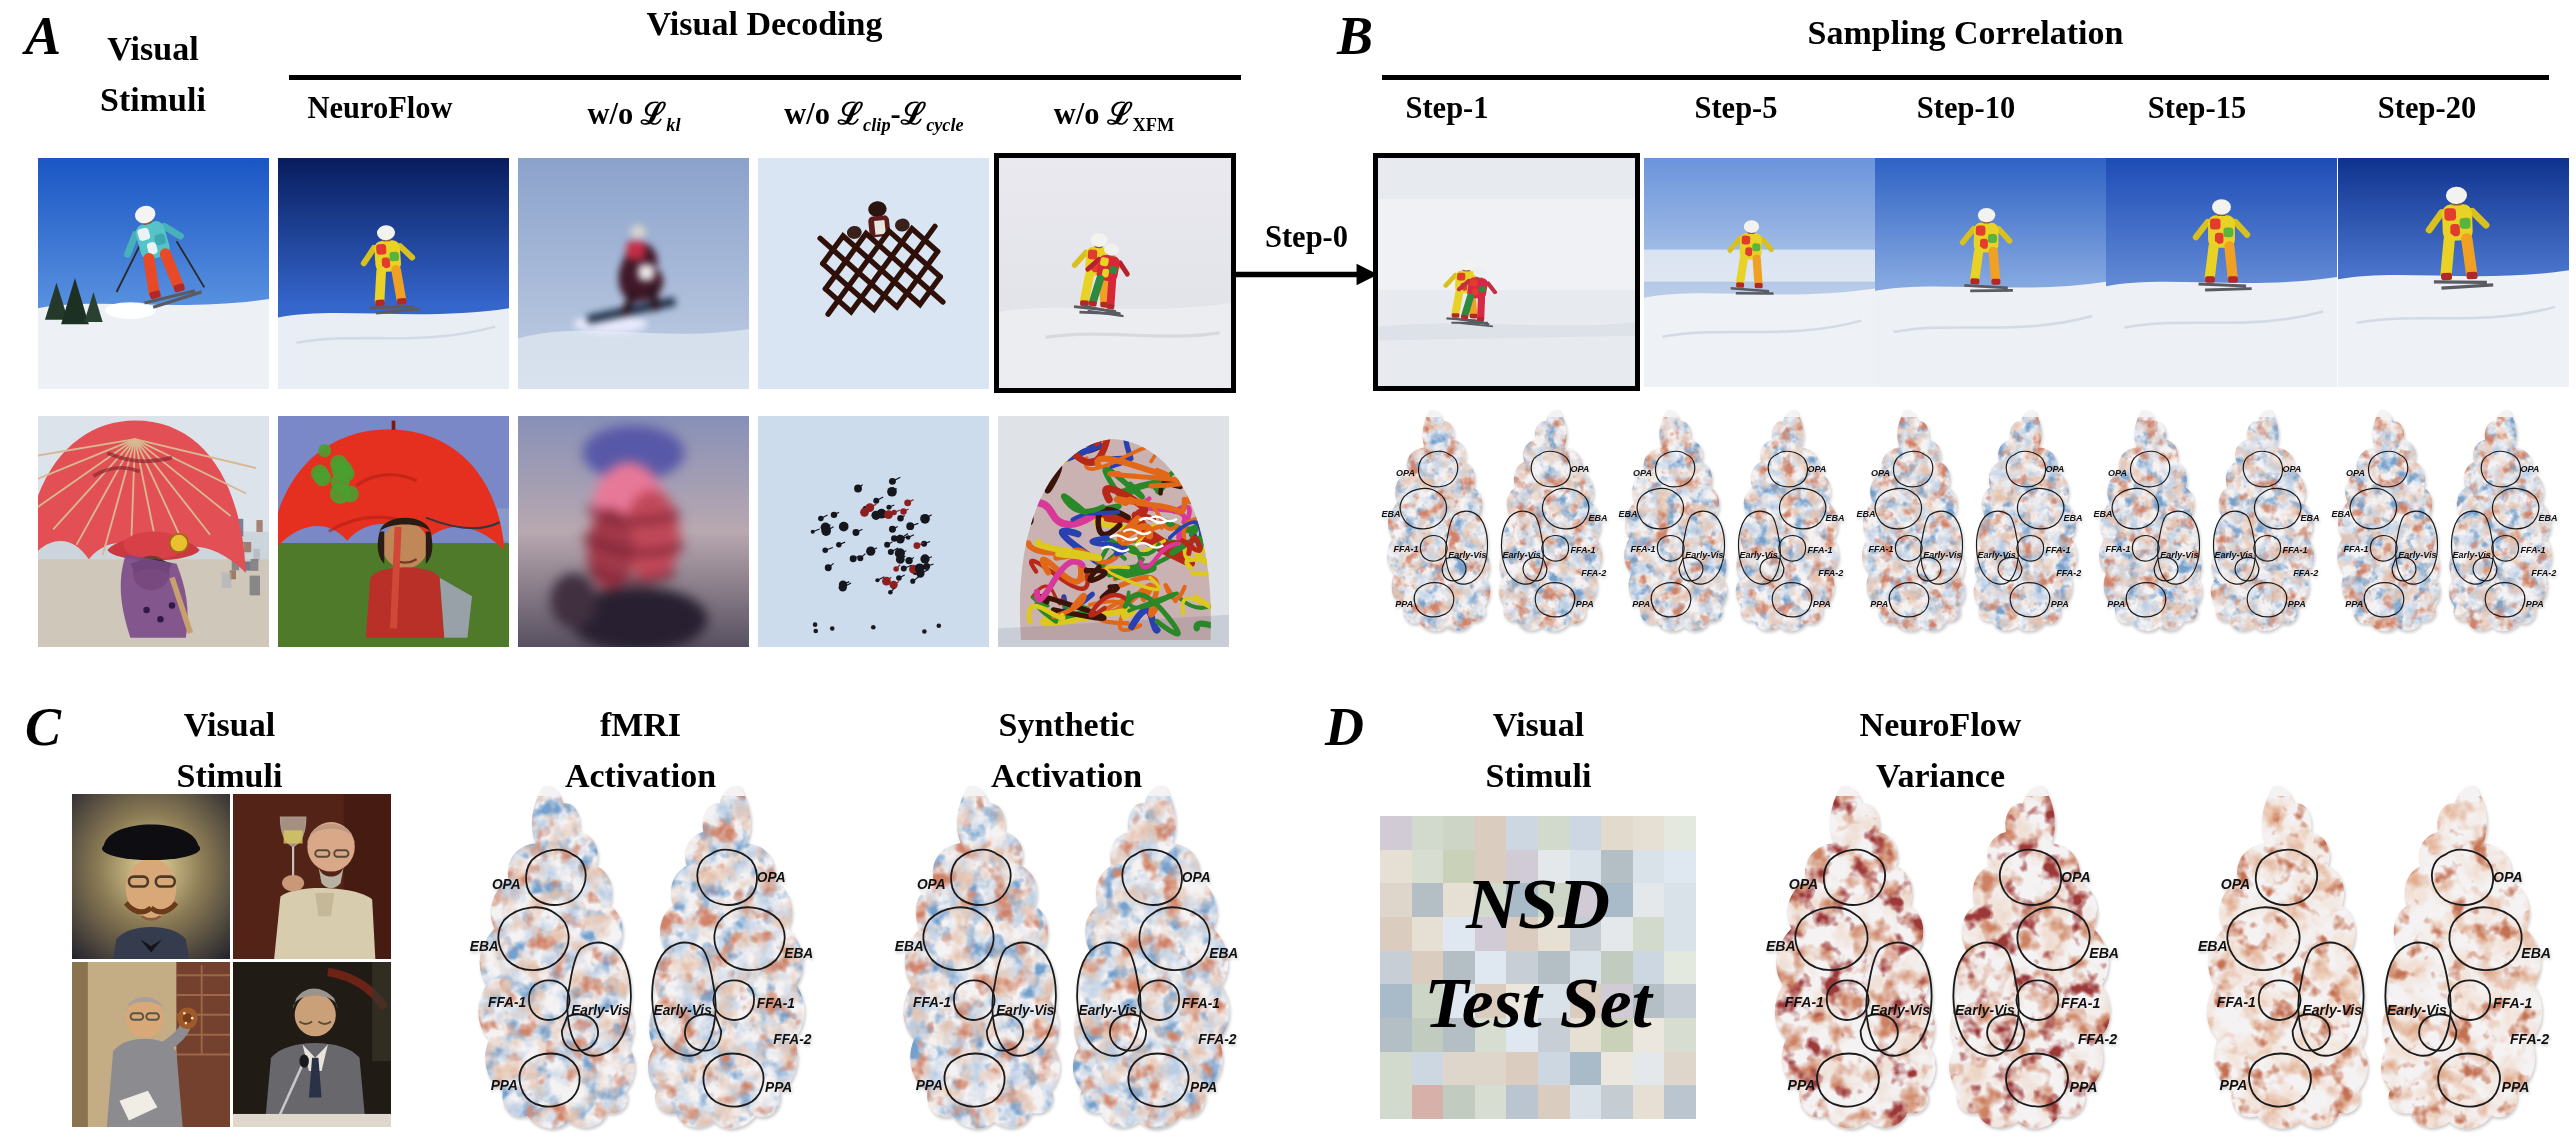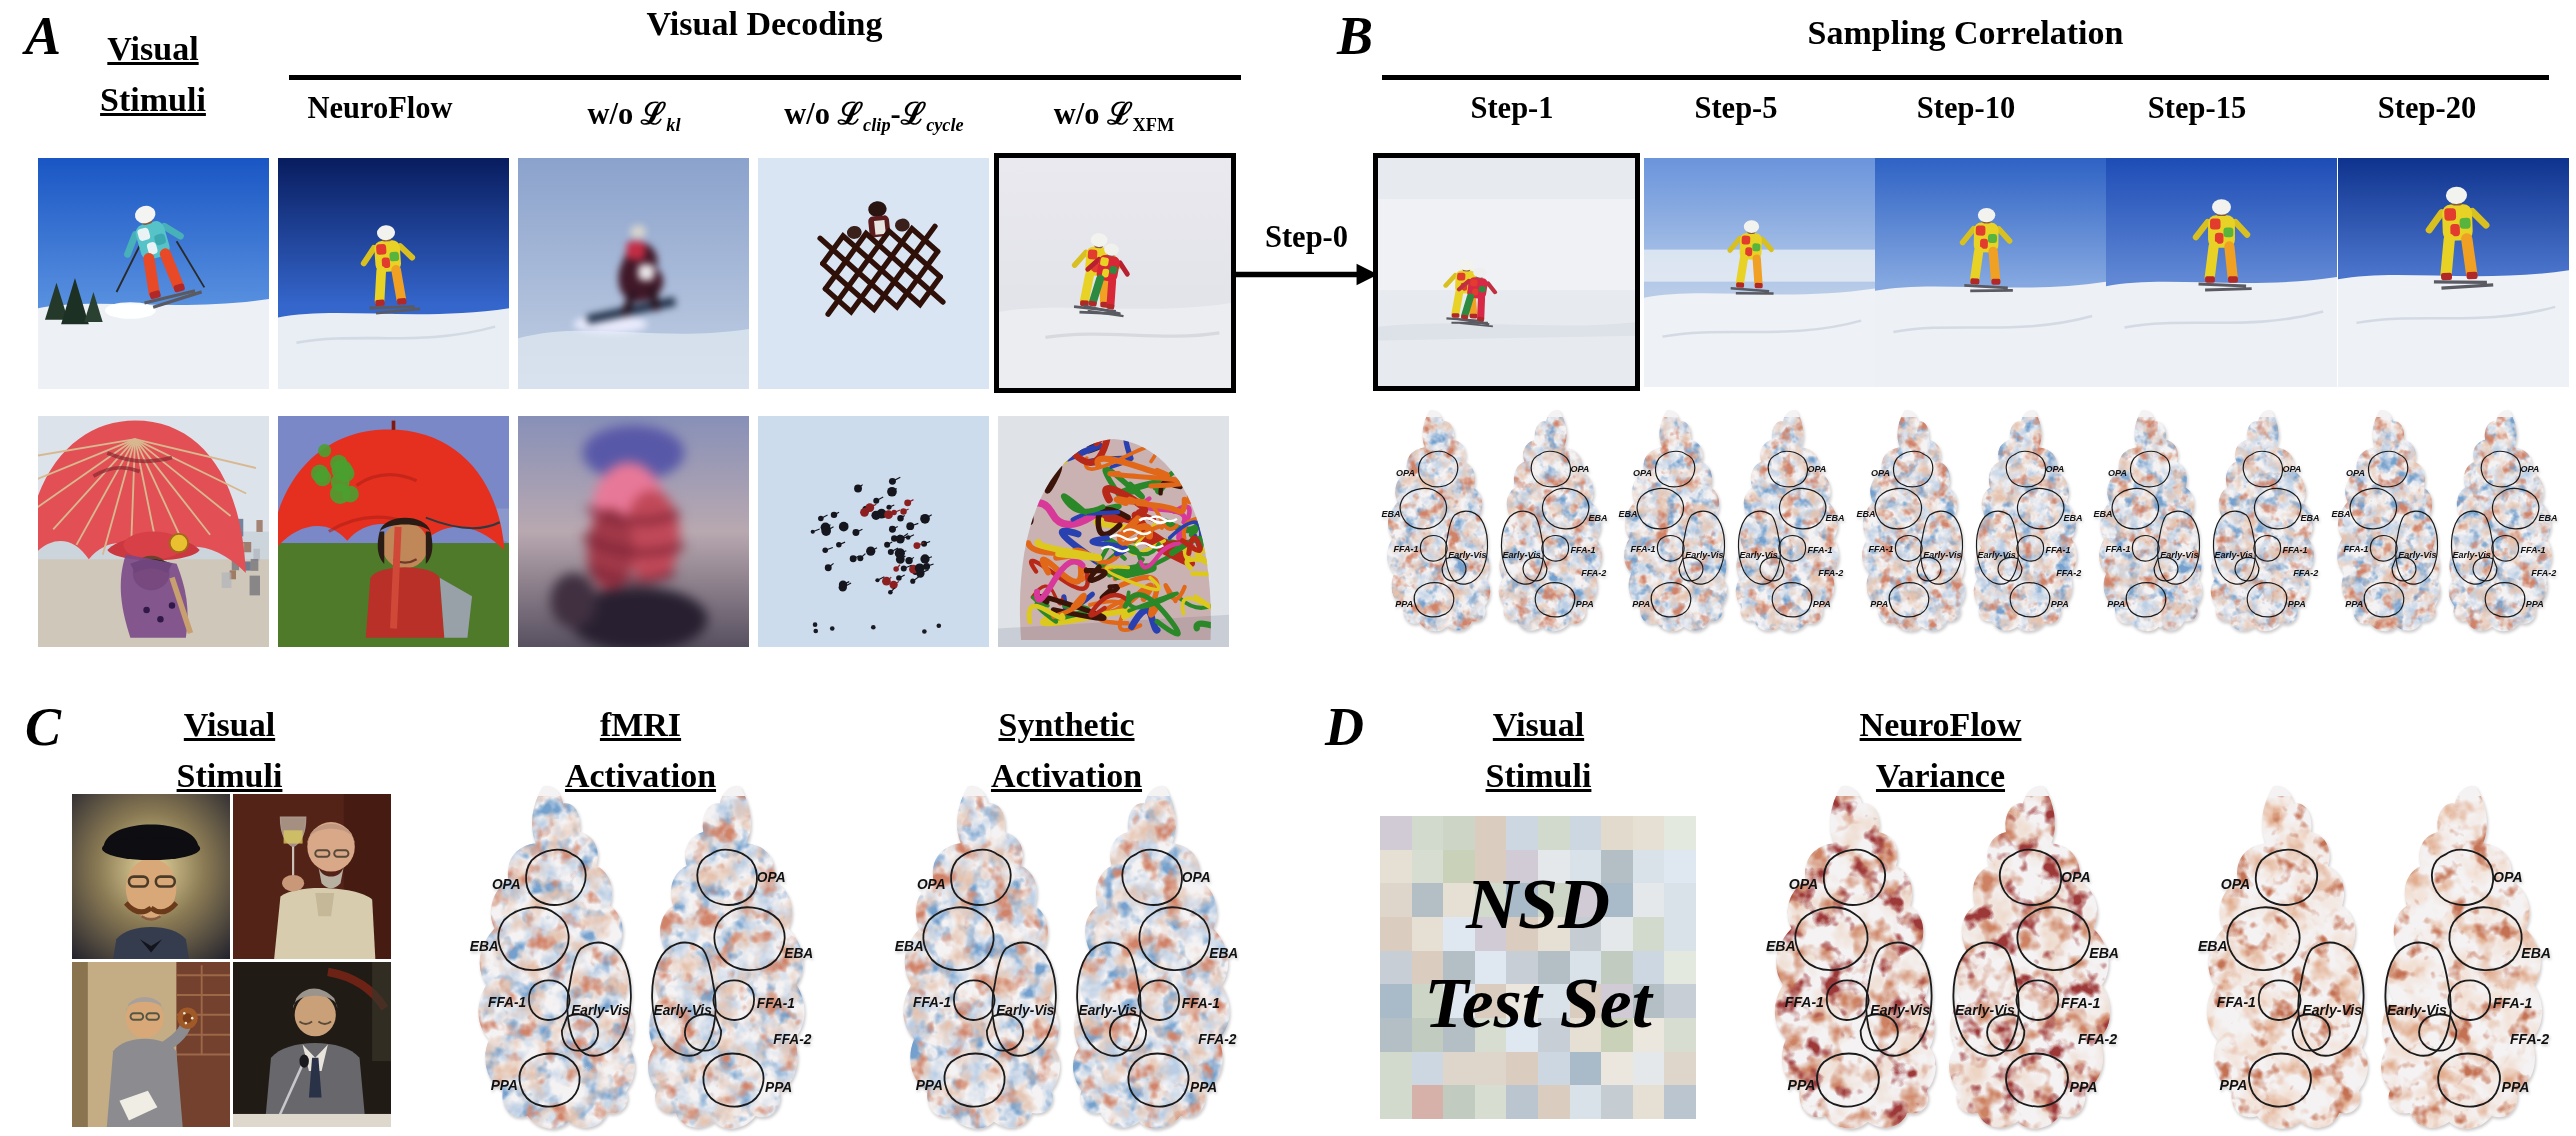--- a/index.html
+++ b/index.html
@@ -3,21 +3,21 @@
 <meta charset="utf-8">
 <style>
   * { box-sizing: border-box; margin: 0; padding: 0; }
   html,body { background:#fff; }
   #fig {
     position: relative; width: 2576px; height: 1137px; background:#fff;
     font-family: "Liberation Serif", serif; color:#000; overflow: hidden;
   }
   .ptag { position:absolute; font: italic 700 54px "Liberation Serif", serif; }
   .h1line { position:absolute; text-align:center; font: 700 34px "Liberation Serif", serif; white-space:nowrap; }
-  .h2l { position:absolute; text-align:center; font: 700 34px "Liberation Serif", serif; line-height:51px;text-decoration:underline; }
+  .h2l { position:absolute; text-align:center; font: 700 34px "Liberation Serif", serif; line-height:51px; }
   .h2l span { display:block; }
   .rule { position:absolute; height:4.5px; background:#000; }
   .colhead { position:absolute; top:91px; width:242px; text-align:center; font:700 30.5px "Liberation Serif", serif; white-space:nowrap; }
   .colhead sub { font-size:0.60em; font-style: italic; letter-spacing:0; }
   .colhead sub.roman { font-style: normal; }
   .loss { font-family:"DejaVu Serif", serif; }
   .steplab { position:absolute; top:91px; width:224px; text-align:center; font:700 30.5px "Liberation Serif", serif; }
   .img-cell { position:absolute; overflow:hidden; background:#dde4ee; }
   .img-cell svg { width:100%; height:100%; display:block; }
   .framed { border:5.4px solid #000; }
@@ -525,21 +525,21 @@
     <svg width="143" height="29" viewBox="0 0 160 32">
       <line x1="0" y1="16" x2="138" y2="16" stroke="#000" stroke-width="6"></line>
       <polygon points="136,4 160,16 136,28" fill="#000"></polygon>
     </svg>
   </div>
 
   <div class="ptag" style="left:1337px; top:5.4px;">B</div>
   <div class="h1line" style="left:1380px; top:14.3px; width:1171px;">Sampling Correlation</div>
   <div class="rule" style="left:1382px; top:75px; width:1167px;"></div>
 
-  <div class="steplab" style="left:1400px;">Step-1</div>
+  <div class="steplab" style="left:1335px;">Step-1</div>
   <div class="steplab" style="left:1624px;">Step-5</div>
   <div class="steplab" style="left:1854px;">Step-10</div>
   <div class="steplab" style="left:2085px;">Step-15</div>
   <div class="steplab" style="left:2315px;">Step-20</div>
 
   <div class="img-cell framed" style="left:1373px; top:153px; width:267px; height:238px;">
       <svg viewBox="0 0 100 100" preserveAspectRatio="none">
   <rect width="100" height="100" fill="#e7eaef"></rect>
   <rect y="18" width="100" height="40" fill="#eff1f4"></rect>
   <path d="M0,74 C30,70 70,76 100,72 L100,78 L0,80 Z" fill="#dde1e8"></path>

